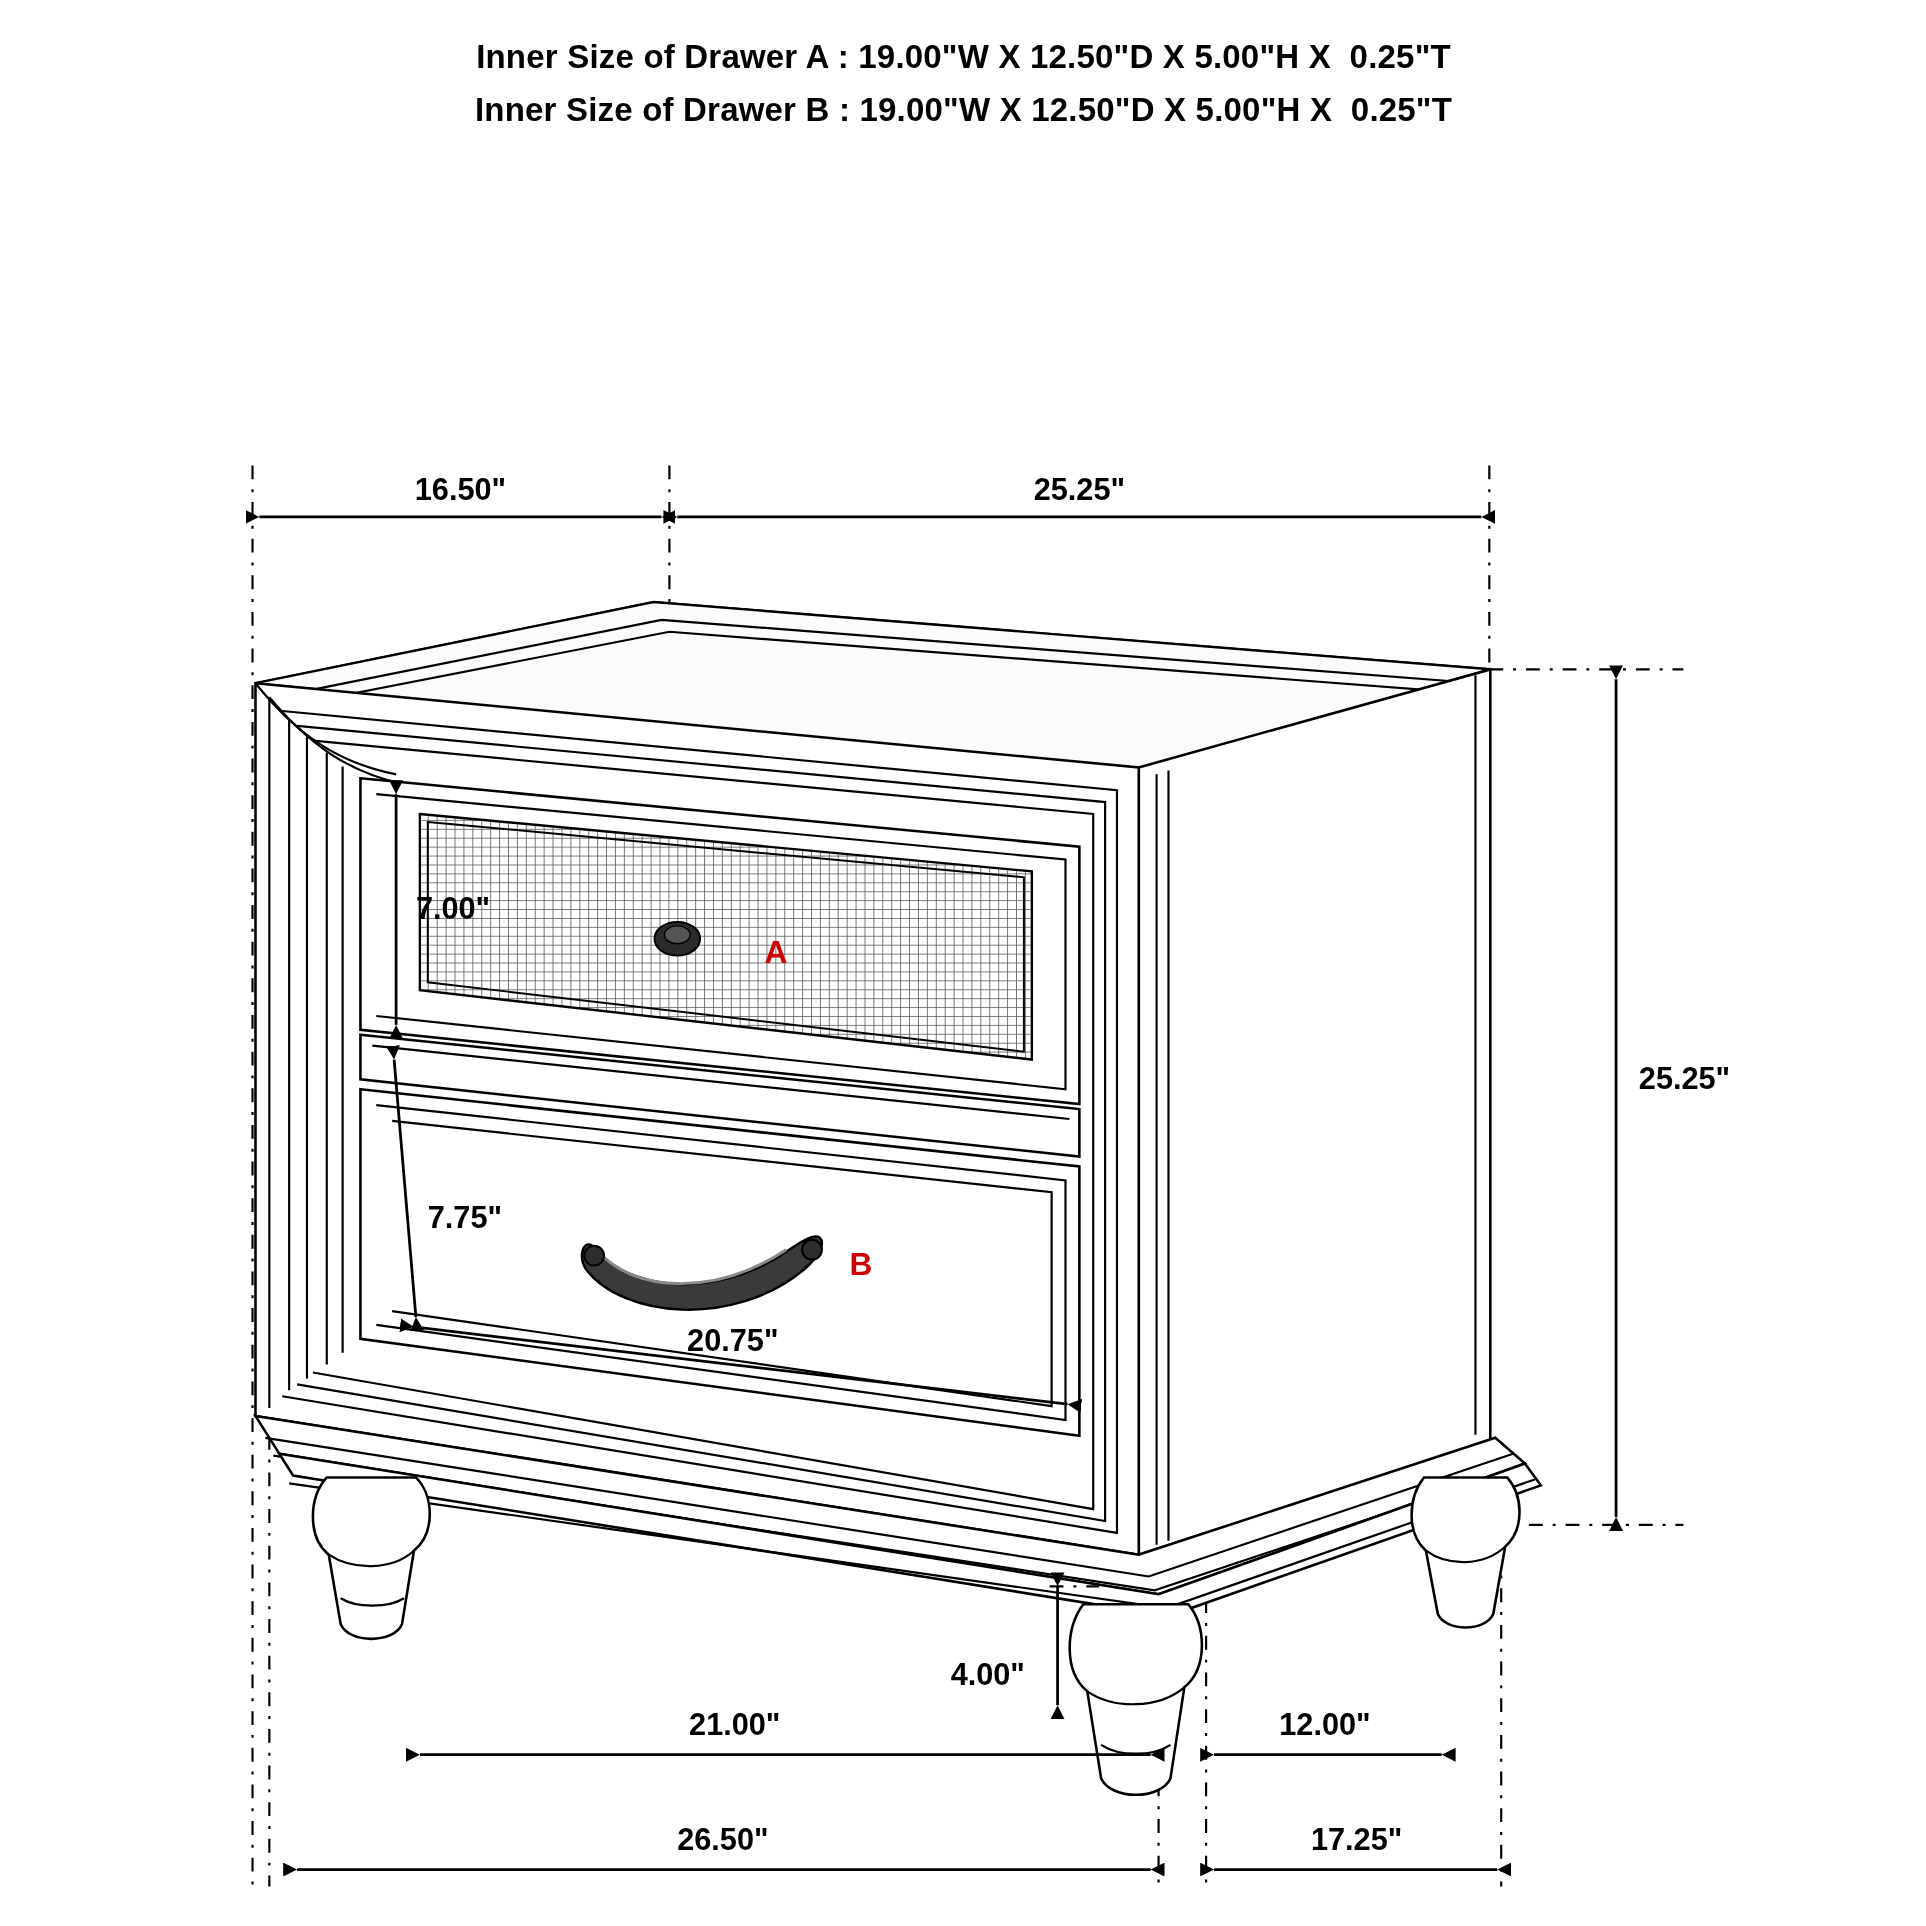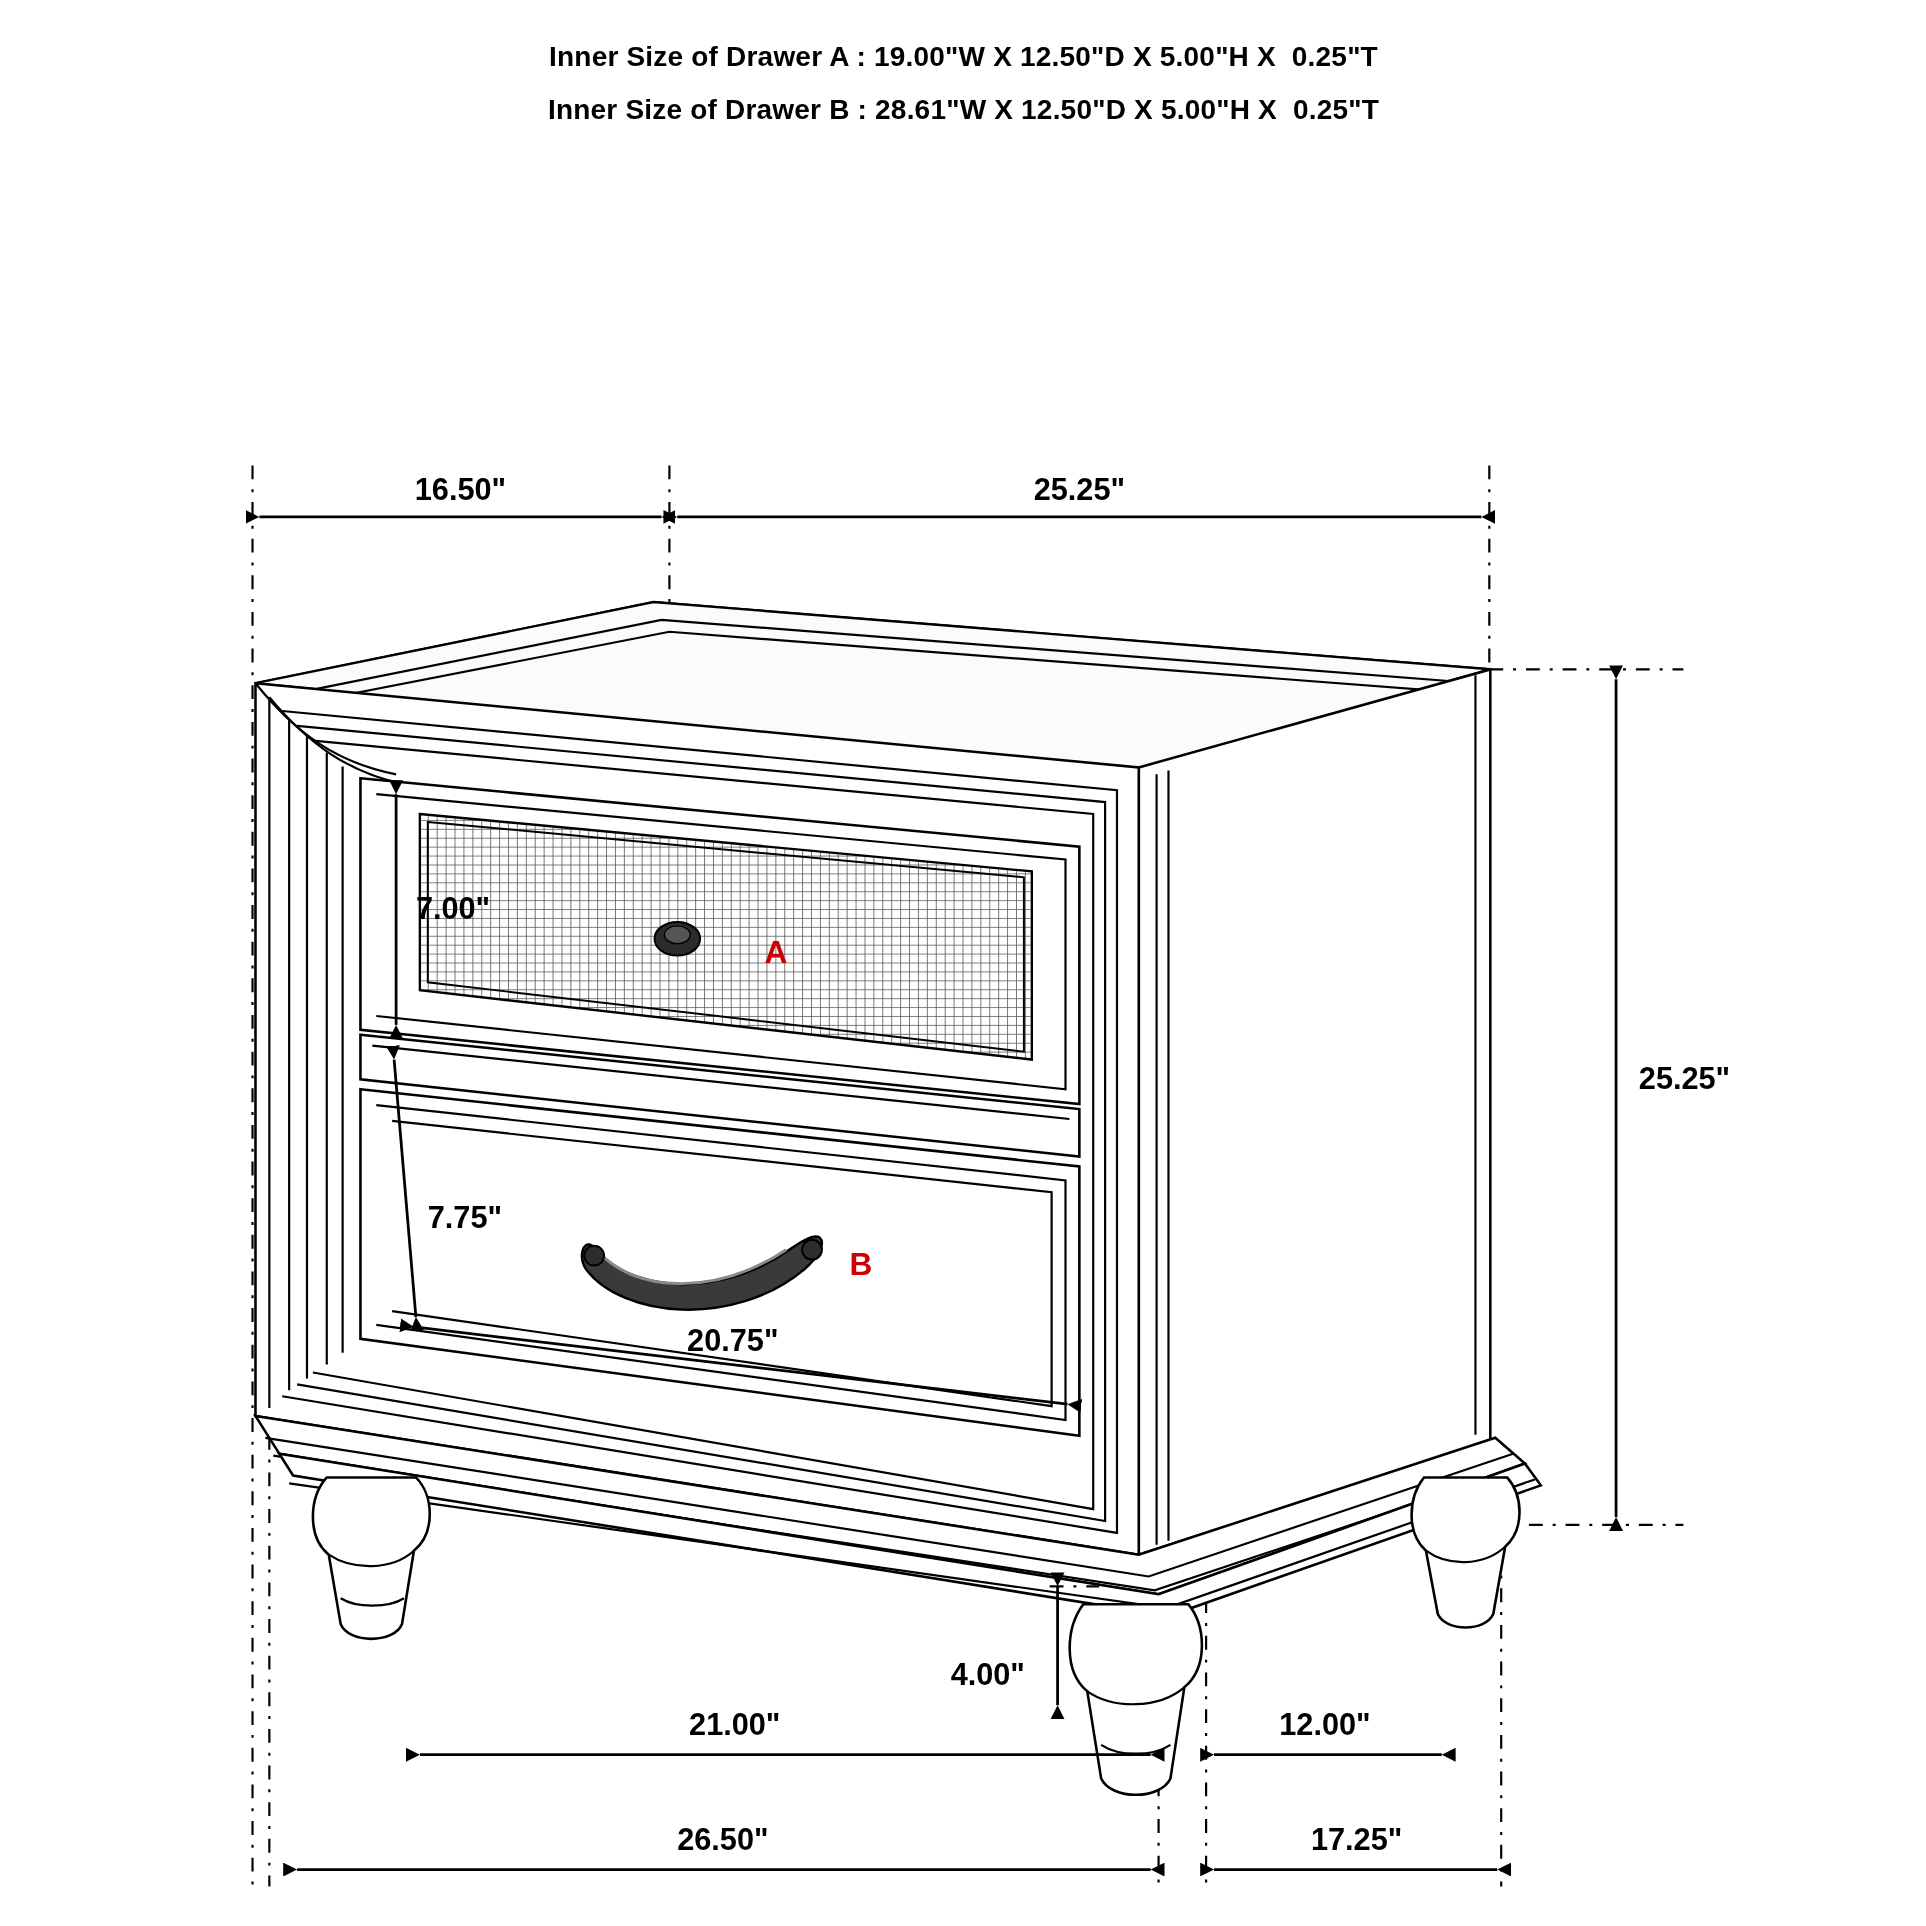--- a/index.html
+++ b/index.html
@@ -23,21 +23,21 @@
   }
   .header-block {
     position: absolute;
     left: 0;
     top: 30px;
     width: 1927px;
     text-align: center;
     pointer-events: none;
   }
   .header-line {
-    font-size: 28px;
+    font-size: 33px;
     font-weight: bold;
     letter-spacing: 0.2px;
     line-height: 53px;
     white-space: pre;
   }
   svg.diagram {
     position: absolute;
     left: 0; top: 0;
     width: 1927px;
     height: 1927px;
@@ -62,21 +62,21 @@
   .body-fill-2 { fill: #fbfbfb; stroke: #000000; stroke-width: 2.2; }
   .hatch-rect { stroke: #000000; stroke-width: 2.4; }
 </style>
 </head>
 <body>
 
 <div id="stage">
 
   <div class="header-block">
     <div class="header-line">Inner Size of Drawer A : 19.00"W X 12.50"D X 5.00"H X  0.25"T</div>
-    <div class="header-line">Inner Size of Drawer B : 28.61"W X 12.50"D X 5.00"H X  0.25"T</div>
+    <div class="header-line">Inner Size of Drawer B : 19.00"W X 12.50"D X 5.00"H X  0.25"T</div>
   </div>
 
   <svg class="diagram" viewBox="0 0 1946 1946">
     <defs>
       <marker id="arrL" markerWidth="16" markerHeight="14" refX="14" refY="7" orient="auto" markerUnits="userSpaceOnUse">
         <path d="M14,7 L0,0 L0,14 Z" fill="#000000"></path>
       </marker>
       <marker id="arrR" markerWidth="16" markerHeight="14" refX="2" refY="7" orient="auto" markerUnits="userSpaceOnUse">
         <path d="M2,7 L16,0 L16,14 Z" fill="#000000"></path>
       </marker>

